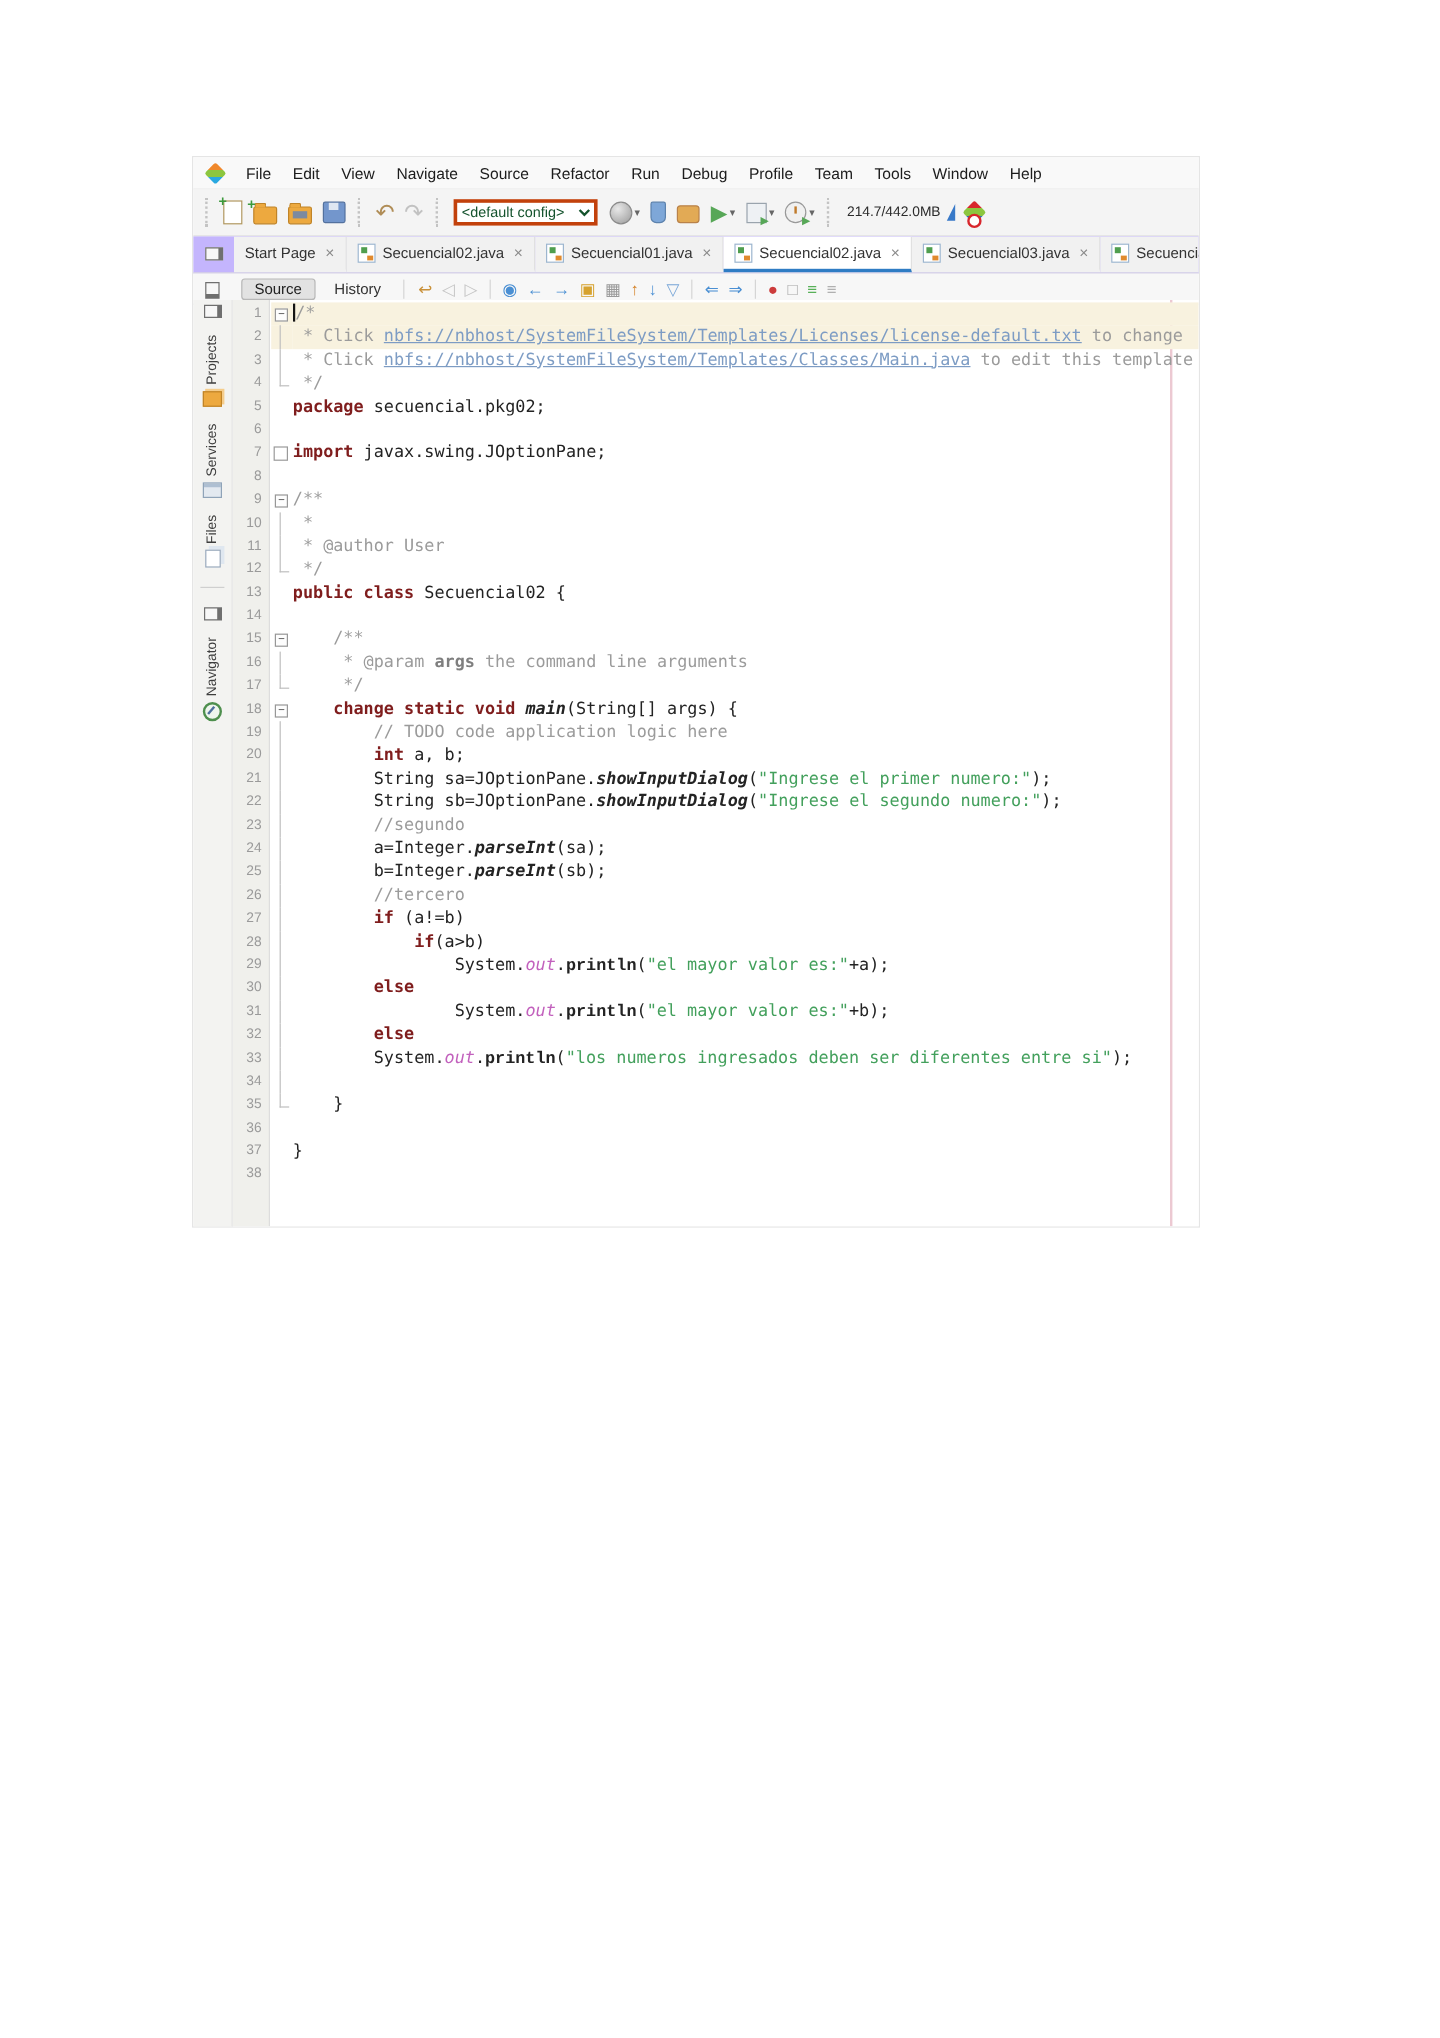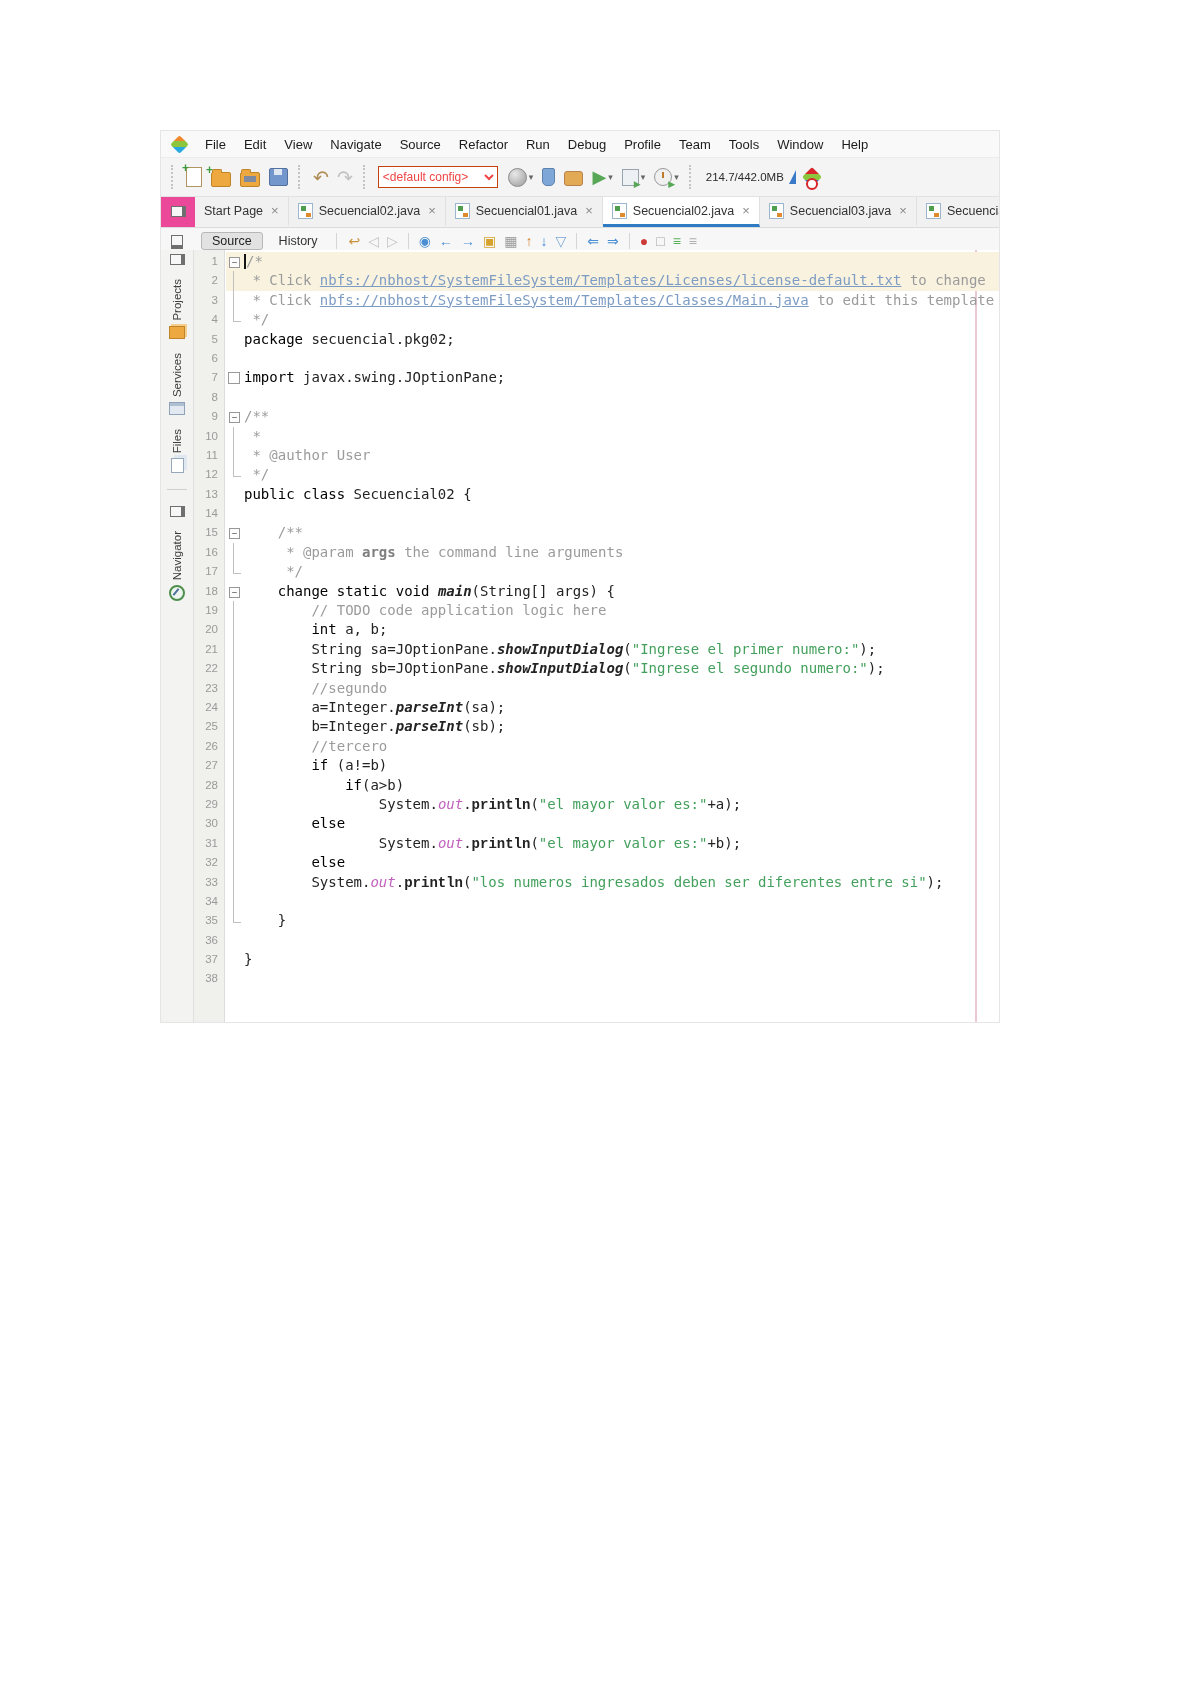--- a/index.html
+++ b/index.html
@@ -38,21 +38,21 @@
   .k-profile::after{content:"▶";position:absolute;right:-4px;bottom:-4px;font-size:9px;color:#57a757;}
   #memory{display:flex;align-items:center;gap:5px;margin-left:2px;justify-content:center;}
   #memlabel{font-size:11.5px;color:#2b2b2b;}
   .memwedge{width:0;height:0;border-bottom:14px solid #3879c8;border-left:7px solid transparent;}
   .badgelogo{position:relative;width:14px;height:14px;transform:rotate(45deg);margin-left:4px;
              background:linear-gradient(135deg,#d8262c 0 33%,#8cc63f 33% 66%,#2a6fb5 66%);border-radius:2px;}
   .badgelogo::after{content:"";position:absolute;right:-4px;bottom:-4px;width:8px;height:8px;border-radius:50%;
              background:#fff;border:2px solid #d8262c;transform:rotate(-45deg);}
 
   
-  #tabrow{position:relative;height:30px;display:flex;align-items:stretch;background:#ec4899;border-bottom:1px solid #dcdcdc;
+  #tabrow{position:relative;height:30px;display:flex;align-items:stretch;background:#c4b5fd;border-bottom:1px solid #dcdcdc;
           padding-left:34px;overflow:hidden;}
   .tab{display:flex;align-items:center;gap:6px;padding:0 9px;font-size:12.5px;color:#333;background:#f1f1f1;
        border-right:1px solid #e0e0e0;border-bottom:3px solid transparent;white-space:nowrap;flex:none;}
   .tab.active{background:#fff;border-bottom:3px solid #2f7cc4;}
   .tclose{color:#8a8a8a;font-size:13px;margin-left:2px;}
   .jico{width:13px;height:14px;background:#fff;border:1px solid #9db6cf;position:relative;flex:none;}
   .jico::before{content:"";position:absolute;left:2px;top:2px;width:5px;height:5px;background:#4f9e4f;}
   .jico::after{content:"";position:absolute;right:1px;bottom:1px;width:5px;height:4px;background:#e08a2e;}
   .dockico{width:10px;height:9px;border:1px solid #6f6f6f;border-right-width:4px;background:#f7f7f7;}
   #tabrow .dockico{position:absolute;left:10px;top:9px;}
@@ -91,21 +91,21 @@
   .fold{width:18px;flex:none;position:relative;}
   .ct{flex:1;white-space:pre;overflow:hidden;}
   .cl.crm .fold,.cl.crm .ct{background:#f8f2df;}
   .fbox{position:absolute;left:3px;top:5px;width:9px;height:9px;border:1px solid #979797;background:#fdfdfd;
         font-size:9px;line-height:8px;text-align:center;color:#555;}
   .fline{position:absolute;left:7px;top:0;bottom:0;width:1px;background:#bfbfbf;}
   .fend{position:absolute;left:7px;top:0;height:11px;width:7px;border-left:1px solid #bfbfbf;border-bottom:1px solid #bfbfbf;}
   .fimp{position:absolute;left:2px;top:4px;width:10px;height:10px;border:1px solid #9a9a9a;background:#fff;}
   .caret{display:inline-block;width:2px;height:15px;background:#141414;vertical-align:-3px;}
 
-  .s-kw{color:#000000;font-weight:normal;}
+  .s-kw{color:#7f1d1d;font-weight:bold;}
   .s-pl{color:#232323;}
   .s-cm{color:#9b9b9b;}
   .s-cmb{color:#7f7f7f;font-weight:bold;}
   .s-str{color:#43a05c;}
   .s-fld{color:#c261bd;font-style:italic;}
   .s-mb{color:#232323;font-weight:bold;font-family:Liberation Mono, monospace;}
   .s-mi{color:#232323;font-weight:bold;font-style:italic;}
   .s-link{color:#7d9cc4;text-decoration:underline;}
   .s-decl{color:#232323;font-weight:normal;}
 </style>
@@ -153,21 +153,21 @@
       <span class="tsep"></span>
       <span id="tb-hist" style="display:flex;gap:8px;align-items:center;">
           <span class="tbi">
             <span class="k-glyph" style="color: rgb(176, 141, 87);">↶</span>
           </span>
           <span class="tbi">
             <span class="k-glyph" style="color: rgb(194, 194, 194);">↷</span>
           </span>
         </span>
       <span class="tsep"></span>
-      <select id="configsel" style="height:22px;font-size:12px;border:1px solid #c2410c;background:#fff;color:#ef4444;width:120px;"><option>&lt;default config&gt;</option></select>
+      <select id="configsel" style="height:22px;font-size:12px;border:3px solid #c2410c;background:#fff;color:#14532d;width:120px;"><option>&lt;default config&gt;</option></select>
       <span id="tb-run" style="display:flex;gap:9px;align-items:center;margin-left:4px;">
           <span class="tbi">
             <span class="k-globe"></span>
             <span class="dd">▾</span>
           </span>
           <span class="tbi">
             <span class="k-jug"></span>
           </span>
           <span class="tbi">
             <span class="k-hands"></span>

